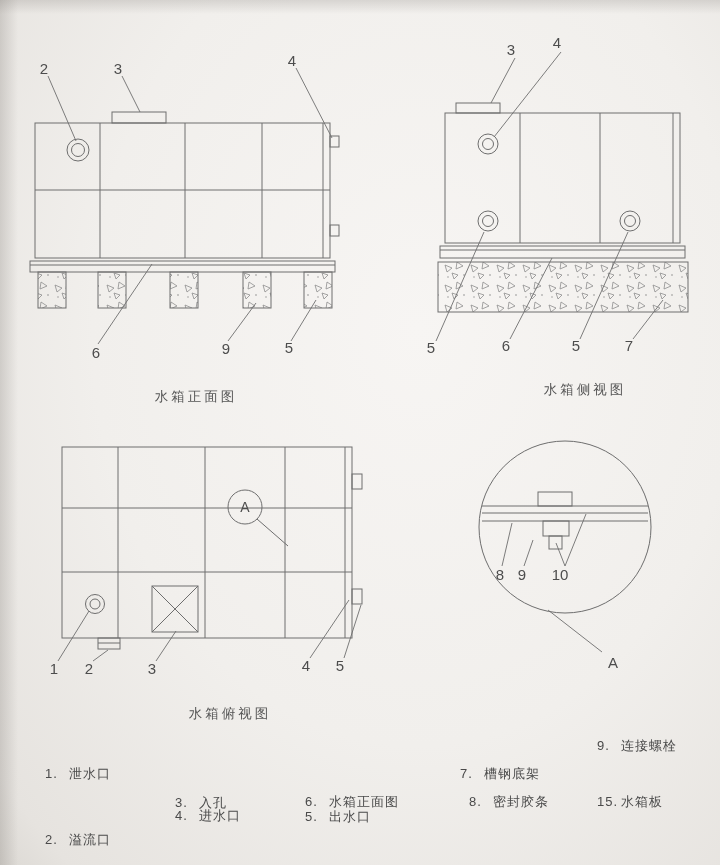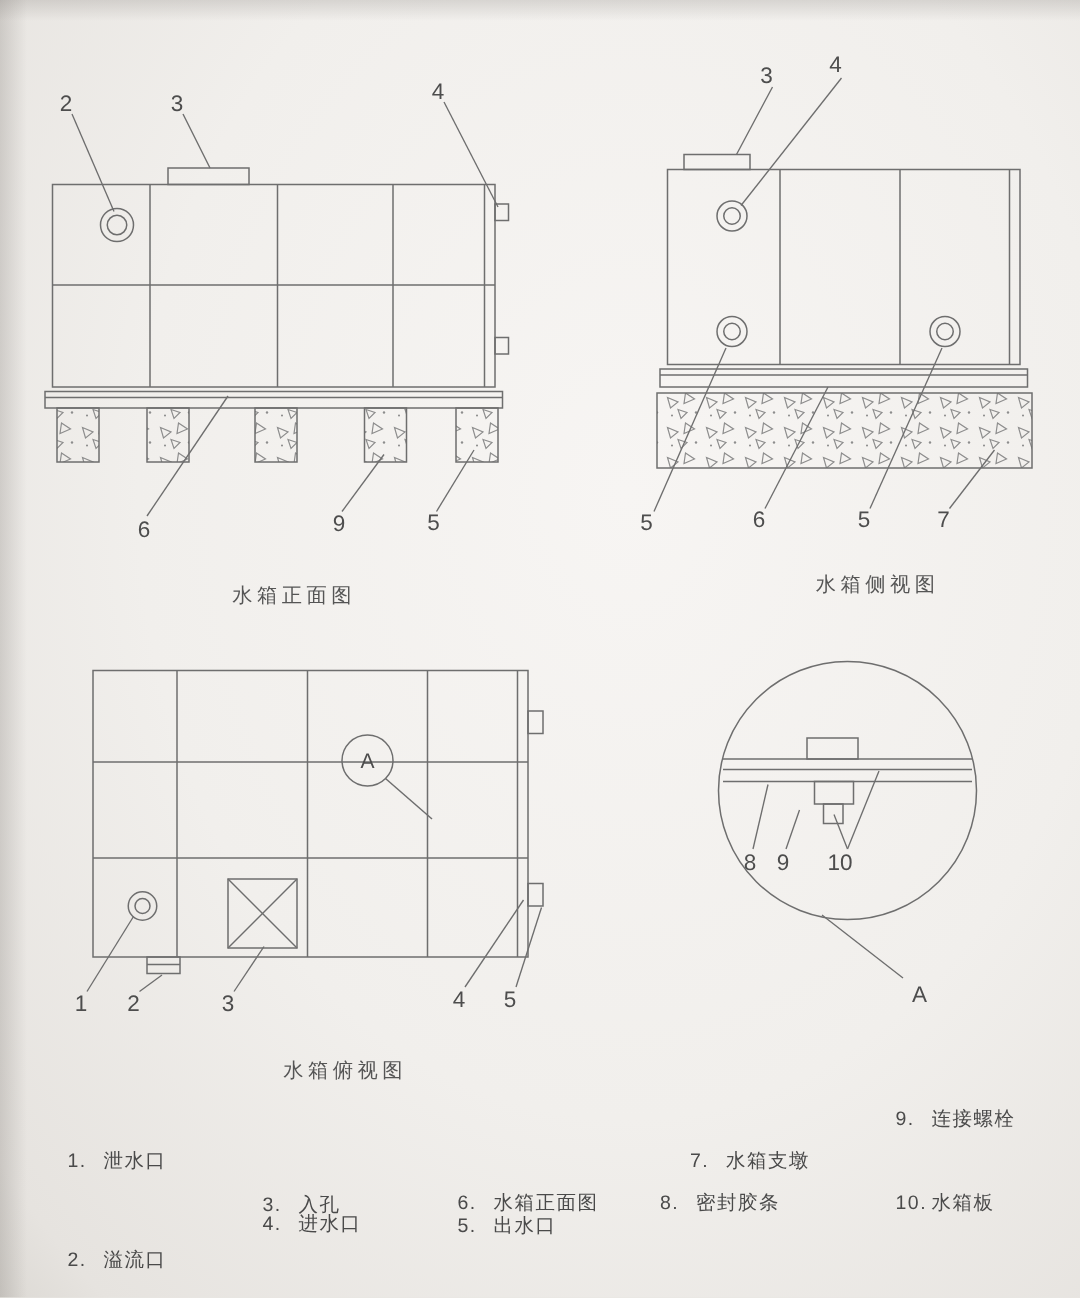--- a/index.html
+++ b/index.html
@@ -209,19 +209,19 @@
     </g>
   </svg>
 
   <div class="legend">
     <div class="li" style="left:45px;top:765px"><span class="num">1.</span><span>泄水口</span></div>
     <div class="li" style="left:45px;top:831px"><span class="num">2.</span><span>溢流口</span></div>
     <div class="li" style="left:175px;top:794px"><span class="num">3.</span><span>入孔</span></div>
     <div class="li" style="left:175px;top:807px"><span class="num">4.</span><span>进水口</span></div>
     <div class="li" style="left:305px;top:808px"><span class="num">5.</span><span>出水口</span></div>
     <div class="li" style="left:305px;top:793px"><span class="num">6.</span><span>水箱正面图</span></div>
-    <div class="li" style="left:460px;top:765px"><span class="num">7.</span><span>水箱支墩</span></div>
-    <div class="li" style="left:440px;top:793px"><span class="num">8.</span><span>密封胶条</span></div>
+    <div class="li" style="left:460px;top:765px"><span class="num">7.</span><span>槽钢底架</span></div>
+    <div class="li" style="left:469px;top:793px"><span class="num">8.</span><span>密封胶条</span></div>
     <div class="li" style="left:597px;top:737px"><span class="num">9.</span><span>连接螺栓</span></div>
-    <div class="li" style="left:597px;top:793px"><span class="num">10.</span><span>水箱板</span></div>
+    <div class="li" style="left:597px;top:793px"><span class="num">15.</span><span>水箱板</span></div>
   </div>
 
 </div>
 
 </body></html>

